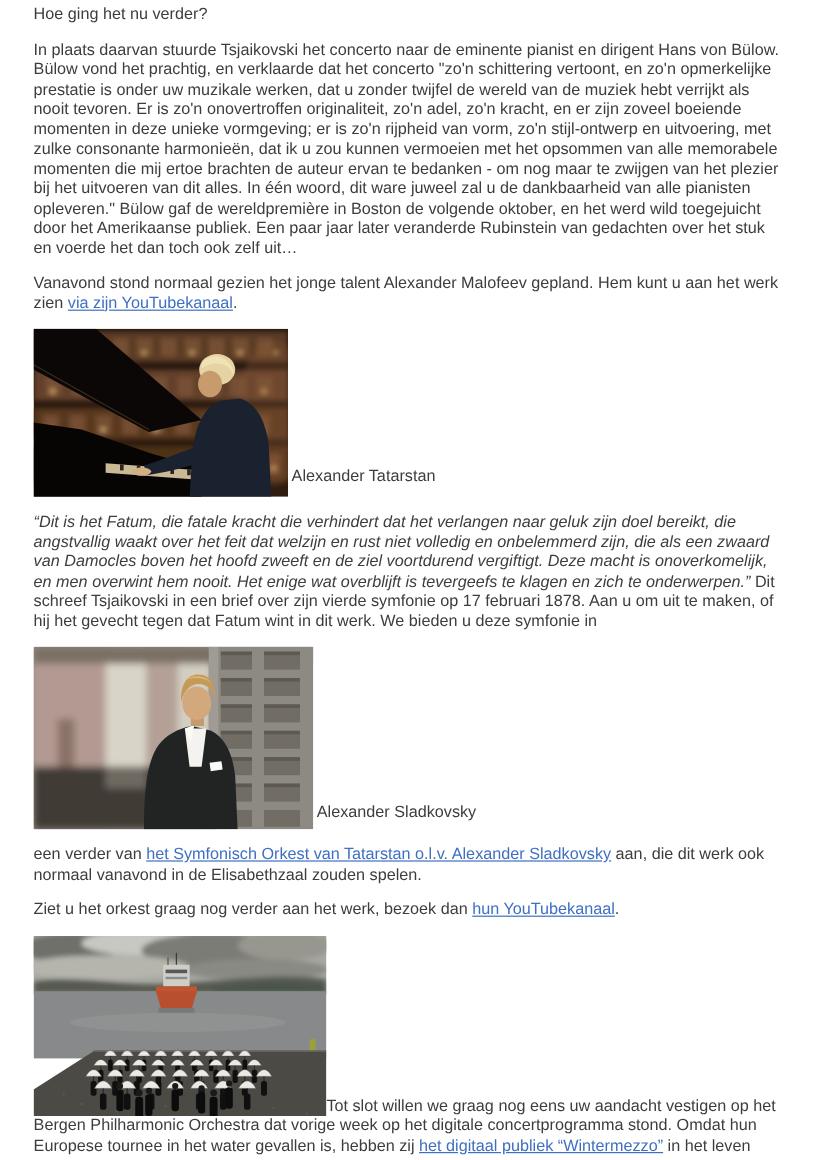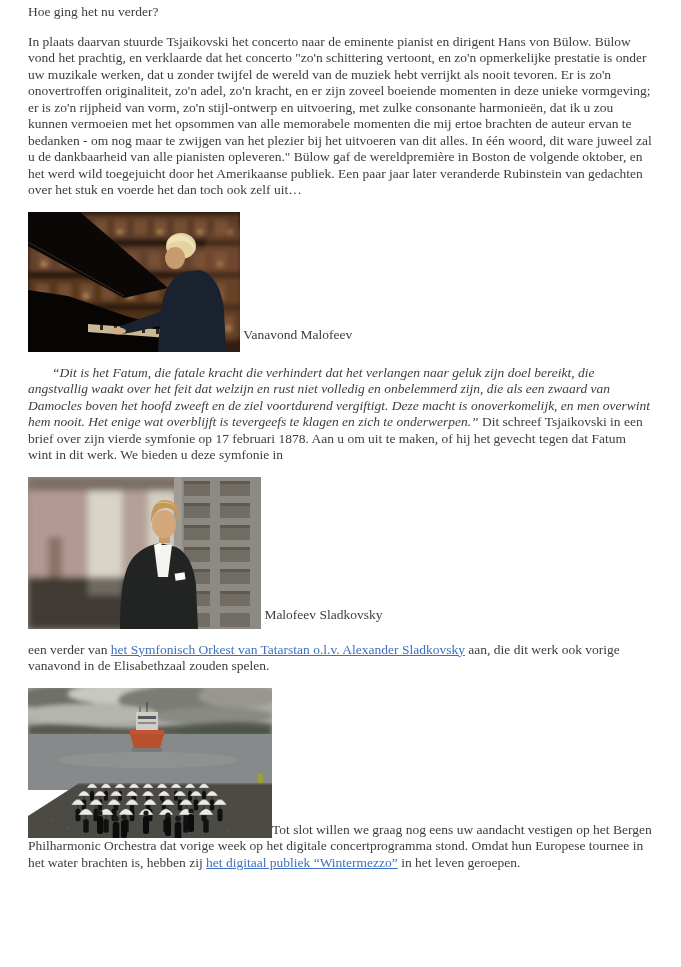--- a/index.html
+++ b/index.html
@@ -4,38 +4,39 @@
 <style>
   html, body { margin: 0; padding: 0; background: #ffffff; }
   body { width: 681px; min-height: 967px; }
   .content {
     padding: 4px 28px 10px 28px;
     font-family: "Liberation Sans", "DejaVu Sans", sans-serif;
     font-size: 13.5px;
     line-height: 16.5px;
     color: #3d3d3d;
   }
-  p { margin: 0 0 13px 0; font-family: Liberation Serif, serif; }
+  p { margin: 0 0 13px 0; }
   a { color: #3e6fc1; text-decoration: underline; cursor: pointer; }
-  .italic { font-style: italic; margin-left: 24px; }
+  .italic { font-style: italic; }
   svg.photo { display: inline-block; }
   .photo-malofeev  { vertical-align: -13px; }
   .photo-sladkovsky{ vertical-align: -10px; }
   .photo-bergen    { vertical-align: -4px; }
   .caption { color: #3d3d3d; }
 </style>
 </head>
 <body>
 
 <div class="content">
 
   <p>Hoe ging het nu verder?</p>
 
   <p>In plaats daarvan stuurde Tsjaikovski het concerto naar de eminente pianist en dirigent Hans von Bülow. Bülow vond het prachtig, en verklaarde dat het concerto "zo'n schittering vertoont, en zo'n opmerkelijke prestatie is onder uw muzikale werken, dat u zonder twijfel de wereld van de muziek hebt verrijkt als nooit tevoren. Er is zo'n onovertroffen originaliteit, zo'n adel, zo'n kracht, en er zijn zoveel boeiende momenten in deze unieke vormgeving; er is zo'n rijpheid van vorm, zo'n stijl-ontwerp en uitvoering, met zulke consonante harmonieën, dat ik u zou kunnen vermoeien met het opsommen van alle memorabele momenten die mij ertoe brachten de auteur ervan te bedanken - om nog maar te zwijgen van het plezier bij het uitvoeren van dit alles. In één woord, dit ware juweel zal u de dankbaarheid van alle pianisten opleveren." Bülow gaf de wereldpremière in Boston de volgende oktober, en het werd wild toegejuicht door het Amerikaanse publiek. Een paar jaar later veranderde Rubinstein van gedachten over het stuk en voerde het dan toch ook zelf uit…</p>
 
+  <p><span>Vanavond stond normaal gezien het jonge talent Alexander Malofeev gepland. Hem kunt u aan het werk zien </span><a href="#">via zijn YouTubekanaal</a><span>.</span></p>
 
   <p><svg class="photo photo-malofeev" width="212" height="140" viewBox="0 0 212 140">
       <defs>
         <filter id="b1" x="-20%" y="-20%" width="140%" height="140%">
             <feGaussianBlur stdDeviation="2.2"></feGaussianBlur>
           </filter>
         <linearGradient id="g1" x1="0" y1="0" x2="0" y2="1">
           <stop offset="0" stop-color="#20130b"></stop>
             <stop offset="1" stop-color="#301d12"></stop>
         </linearGradient>
@@ -110,21 +111,21 @@
           <rect x="100" y="115" width="3" height="5"></rect>
           <rect x="114" y="116" width="3" height="5"></rect>
           <rect x="128" y="117" width="3" height="5"></rect>
         </g>
       <path d="M136,98 C120,104 104,110 92,114 L94,122 C108,120 124,116 138,112 Z" fill="#1a2230"></path>
       <ellipse cx="90" cy="119" rx="8" ry="3.5" fill="#d4af83"></ellipse>
       <path d="M130,140 L132,106 C134,84 140,66 156,60 L172,58 C186,62 194,78 196,98 L198,140 Z" fill="#1a2230"></path>
       <ellipse cx="153" cy="34" rx="15" ry="13" fill="#e6d3a3"></ellipse>
       <ellipse cx="147" cy="46" rx="10" ry="11" fill="#c89b6e"></ellipse>
       <path d="M140,33 C150,26 164,28 167,40 C168,32 160,22 150,23 C143,24 139,28 140,33 Z" fill="#f0e2b4"></path>
-    </svg> <span class="caption">Vanavond Malofeev</span></p>
+    </svg> <span class="caption">Alexander Tatarstan</span></p>
 
   <p><span class="italic">“Dit is het Fatum, die fatale kracht die verhindert dat het verlangen naar geluk zijn doel bereikt, die angstvallig waakt over het feit dat welzijn en rust niet volledig en onbelemmerd zijn, die als een zwaard van Damocles boven het hoofd zweeft en de ziel voortdurend vergiftigt. Deze macht is onoverkomelijk, en men overwint hem nooit. Het enige wat overblijft is tevergeefs te klagen en zich te onderwerpen.”</span><span> Dit schreef Tsjaikovski in een brief over zijn vierde symfonie op 17 februari 1878. Aan u om uit te maken, of hij het gevecht tegen dat Fatum wint in dit werk. We bieden u deze symfonie in</span></p>
 
   <p><svg class="photo photo-sladkovsky" width="233" height="152" viewBox="0 0 233 152">
       <defs>
         <filter id="b2" x="-20%" y="-20%" width="140%" height="140%">
             <feGaussianBlur stdDeviation="3"></feGaussianBlur>
           </filter>
       </defs>
       <rect width="233" height="152" fill="#9b8e86"></rect>
@@ -171,24 +172,25 @@
           <rect x="192" y="114" width="30" height="3"></rect>
       </g>
       <path d="M92,152 C92,122 94,96 104,82 C110,74 120,68 132,66 L148,70 C160,76 166,90 168,108 L170,152 Z" fill="#212422"></path>
       <path d="M126,68 L144,68 L140,100 L130,100 Z" fill="#f4f3ef"></path>
       <polygon points="126,68 134,65 131,80" fill="#fbfaf7"></polygon>
       <rect x="147" y="96" width="10" height="7" fill="#fafaf8" transform="rotate(-8 152 99)"></rect>
       <rect x="131" y="56" width="11" height="10" fill="#c79a6e"></rect>
       <ellipse cx="136" cy="47" rx="12" ry="14" fill="#d2a87c"></ellipse>
       <path d="M123,46 C122,30 129,23 137,23 C148,23 152,32 151,46 C150,37 146,32 139,31 C131,30 125,37 123,46 Z" fill="#c59a58"></path>
       <path d="M128,27 C133,23 144,24 148,30 C144,26 134,25 128,27 Z" fill="#dfb877"></path>
-    </svg> <span class="caption">Malofeev Sladkovsky</span></p>
-
-  <p><span>een verder van </span><a href="#">het Symfonisch Orkest van Tatarstan o.l.v. Alexander Sladkovsky</a><span> aan, die dit werk ook vorige vanavond in de Elisabethzaal zouden spelen.</span></p>
-
+    </svg> <span class="caption">Alexander Sladkovsky</span></p>
+
+  <p><span>een verder van </span><a href="#">het Symfonisch Orkest van Tatarstan o.l.v. Alexander Sladkovsky</a><span> aan, die dit werk ook normaal vanavond in de Elisabethzaal zouden spelen.</span></p>
+
+  <p><span>Ziet u het orkest graag nog verder aan het werk, bezoek dan </span><a href="#">hun YouTubekanaal</a><span>.</span></p>
 
   <p><svg class="photo photo-bergen" width="244" height="150" viewBox="0 0 244 150">
       <defs>
         <filter id="b3" x="-20%" y="-20%" width="140%" height="140%">
             <feGaussianBlur stdDeviation="2"></feGaussianBlur>
           </filter>
         <g id="mus">
           <path d="M-7,0 Q-3.5,-6 0,-6 Q3.5,-6 7,0 Z" fill="#eceae4" stroke="#4a4a46" stroke-width="0.4"></path>
           <line x1="0" y1="-6" x2="0" y2="-7.5" stroke="#333333" stroke-width="0.5"></line>
           <line x1="0" y1="0" x2="0" y2="5" stroke="#1c1c1a" stroke-width="0.7"></line>
@@ -269,15 +271,15 @@
           <use href="#mus" transform="translate(158,127) scale(1.05)"></use>
           <use href="#mus" transform="translate(178,127) scale(1.05)"></use>
         <use href="#fig" transform="translate(72,128)"></use>
           <use href="#fig" transform="translate(96,132)"></use>
           <use href="#fig" transform="translate(118,128)"></use>
           <use href="#fig" transform="translate(140,130)"></use>
           <use href="#fig" transform="translate(163,126)"></use>
         <use href="#fig" transform="translate(88,134) scale(1.1)"></use>
           <use href="#fig" transform="translate(150,134) scale(1.1)"></use>
       </g>
-    </svg><span>Tot slot willen we graag nog eens uw aandacht vestigen op het Bergen Philharmonic Orchestra dat vorige week op het digitale concertprogramma stond. Omdat hun Europese tournee in het water brachten is, hebben zij </span><a href="#">het digitaal publiek “Wintermezzo”</a><span> in het leven geroepen.</span></p>
+    </svg><span>Tot slot willen we graag nog eens uw aandacht vestigen op het Bergen Philharmonic Orchestra dat vorige week op het digitale concertprogramma stond. Omdat hun Europese tournee in het water gevallen is, hebben zij </span><a href="#">het digitaal publiek “Wintermezzo”</a><span> in het leven geroepen.</span></p>
 
 </div>
 
 </body></html>

